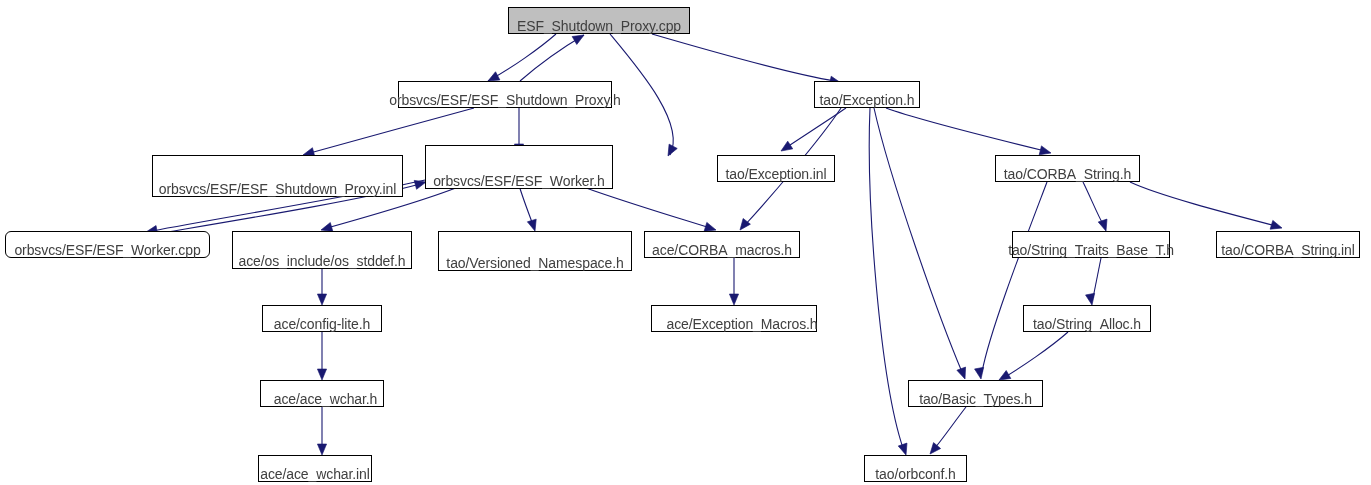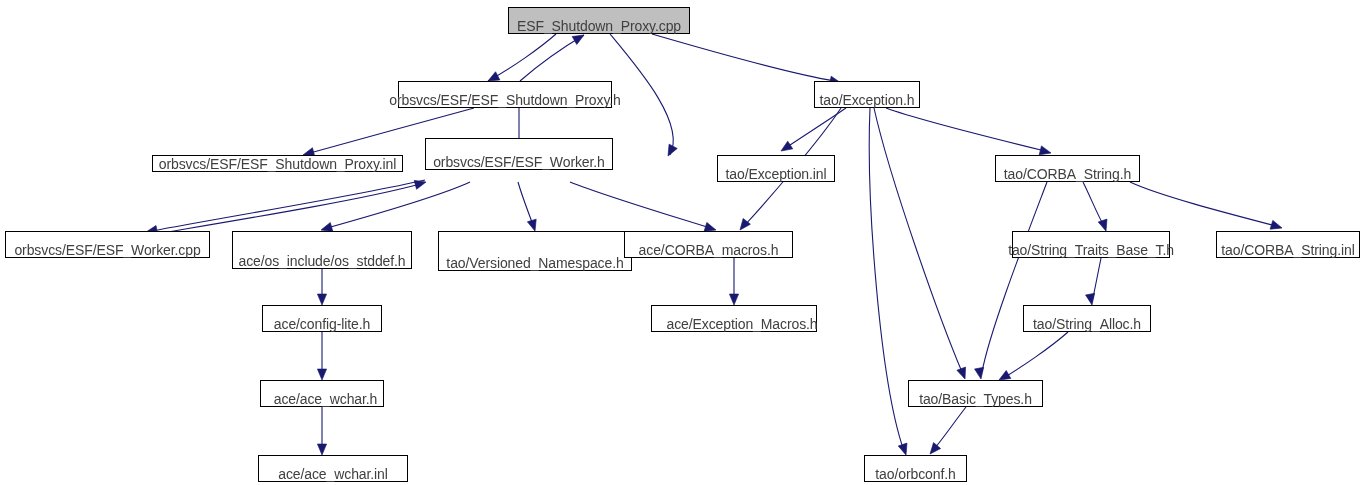--- a/index.html
+++ b/index.html
@@ -115,42 +115,42 @@
   <div id="node-layer">
       <div class="node-box root" style="left: 508px; top: 7px; width: 182px; height: 27px;">
         <span class="node-label">ESF_Shutdown_Proxy.cpp</span>
       </div>
       <div class="node-box" style="left: 398px; top: 81px; width: 214px; height: 27px;">
         <span class="node-label">orbsvcs/ESF/ESF_Shutdown_Proxy.h</span>
       </div>
       <div class="node-box" style="left: 814px; top: 81px; width: 106px; height: 27px;">
         <span class="node-label">tao/Exception.h</span>
       </div>
-      <div class="node-box" style="left: 152px; top: 155px; width: 251px; height: 17px;">
+      <div class="node-box" style="left: 152px; top: 155px; width: 251px; height: 42px;">
         <span class="node-label">orbsvcs/ESF/ESF_Shutdown_Proxy.inl</span>
       </div>
-      <div class="node-box" style="left: 425px; top: 138px; width: 188px; height: 32px;">
+      <div class="node-box" style="left: 425px; top: 145px; width: 188px; height: 44px;">
         <span class="node-label">orbsvcs/ESF/ESF_Worker.h</span>
       </div>
       <div class="node-box" style="left: 717px; top: 155px; width: 118px; height: 27px;">
         <span class="node-label">tao/Exception.inl</span>
       </div>
       <div class="node-box" style="left: 995px; top: 155px; width: 145px; height: 27px;">
         <span class="node-label">tao/CORBA_String.h</span>
       </div>
-      <div class="node-box" style="left: 5px; top: 231px; width: 205px; height: 27px;">
+      <div class="node-box" style="left: 5px; top: 231px; width: 205px; height: 27px; border-radius: 6px;">
         <span class="node-label">orbsvcs/ESF/ESF_Worker.cpp</span>
       </div>
       <div class="node-box" style="left: 232px; top: 231px; width: 180px; height: 38px;">
         <span class="node-label">ace/os_include/os_stddef.h</span>
       </div>
       <div class="node-box" style="left: 438px; top: 231px; width: 194px; height: 40px;">
         <span class="node-label">tao/Versioned_Namespace.h</span>
       </div>
-      <div class="node-box" style="left: 624px; top: 231px; width: 169px; height: 27px;">
+      <div class="node-box" style="left: 644px; top: 231px; width: 156px; height: 27px;">
         <span class="node-label">ace/CORBA_macros.h</span>
       </div>
       <div class="node-box" style="left: 1012px; top: 231px; width: 158px; height: 27px;">
         <span class="node-label">tao/String_Traits_Base_T.h</span>
       </div>
       <div class="node-box" style="left: 1216px; top: 231px; width: 144px; height: 27px;">
         <span class="node-label">tao/CORBA_String.inl</span>
       </div>
       <div class="node-box" style="left: 262px; top: 305px; width: 120px; height: 27px;">
         <span class="node-label">ace/config-lite.h</span>
@@ -160,20 +160,20 @@
       </div>
       <div class="node-box" style="left: 1023px; top: 305px; width: 128px; height: 27px;">
         <span class="node-label">tao/String_Alloc.h</span>
       </div>
       <div class="node-box" style="left: 260px; top: 380px; width: 124px; height: 27px; padding-left: 7px;">
         <span class="node-label">ace/ace_wchar.h</span>
       </div>
       <div class="node-box" style="left: 908px; top: 380px; width: 135px; height: 27px;">
         <span class="node-label">tao/Basic_Types.h</span>
       </div>
-      <div class="node-box" style="left: 258px; top: 455px; width: 150px; height: 27px;">
+      <div class="node-box" style="left: 258px; top: 455px; width: 114px; height: 27px;">
         <span class="node-label">ace/ace_wchar.inl</span>
       </div>
       <div class="node-box" style="left: 864px; top: 455px; width: 103px; height: 27px;">
         <span class="node-label">tao/orbconf.h</span>
       </div>
     </div>
 </div>
 
 </body></html>

